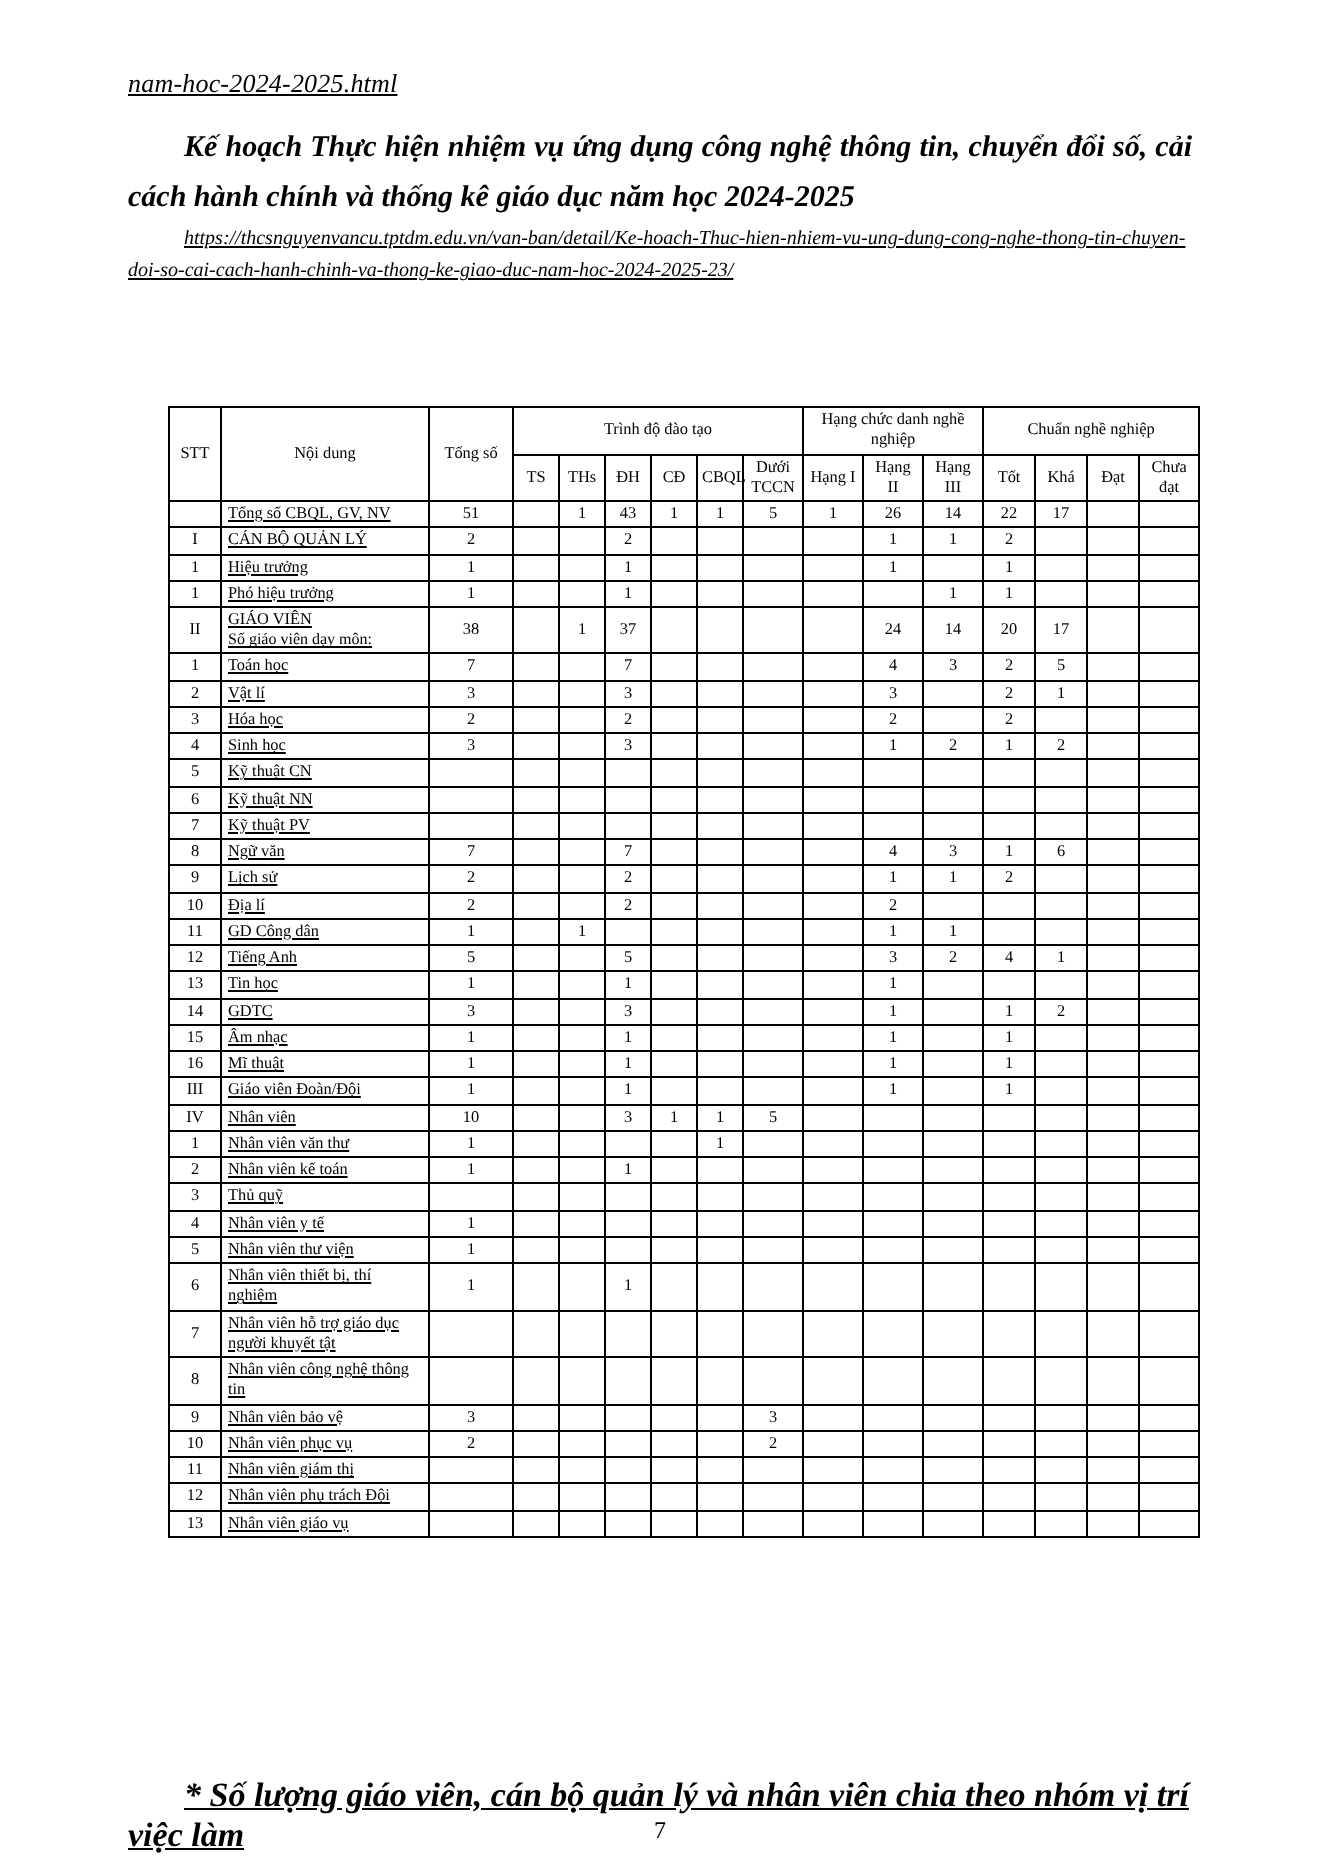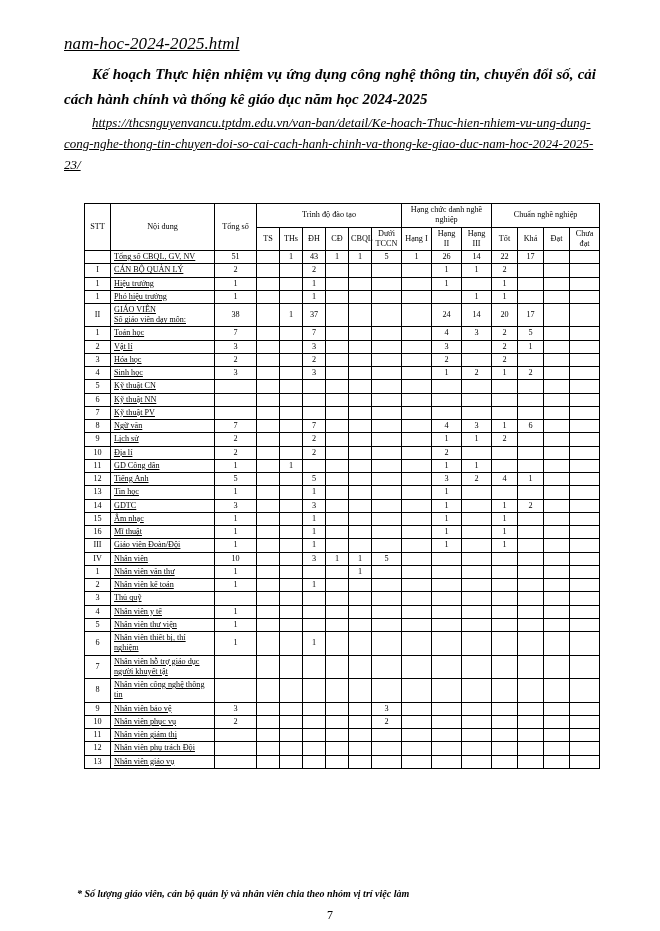--- a/index.html
+++ b/index.html
@@ -20,21 +20,21 @@
     height: 931px;
     padding: 0;
     box-sizing: border-box;
     position: relative;
   }
   .filename {
     position: absolute;
     top: 34px;
     left: 64px;
     font-style: italic;
-    font-size: 17px;
+    font-size: 13px;
     text-decoration: underline;
     letter-spacing: 0.1px;
   }
   .doc-title {
     position: absolute;
     top: 62px;
     left: 64px;
     width: 532px;
     font-style: italic;
     font-weight: bold;
@@ -42,21 +42,21 @@
     line-height: 1.65;
     text-align: justify;
     text-indent: 28px;
   }
   .url-block {
     position: absolute;
     top: 112px;
     left: 64px;
     width: 532px;
     font-style: italic;
-    font-size: 13px;
+    font-size: 10px;
     line-height: 1.62;
     text-decoration: underline;
     text-indent: 28px;
     word-break: break-all;
   }
   .section-head {
     position: absolute;
     top: 178px;
     left: 64px;
     font-weight: bold;
@@ -108,26 +108,27 @@
     width: 532px;
     font-weight: bold;
     font-size: 13.5px;
     line-height: 1.6;
     text-indent: 28px;
     text-align: justify;
   }
   .para-2 {
     position: absolute;
     top: 888px;
-    left: 49px;
+    left: 64px;
     width: 532px;
     font-weight: bold;
     font-style: italic;
-    font-size: 10px;
+    font-size: 17px;
     text-indent: 28px;
+    text-decoration: underline;
   }
   .page-num {
     position: absolute;
     top: 908px;
     left: 0;
     width: 660px;
     text-align: center;
     font-size: 12px;
   }
   .sub-note { font-weight: normal; font-style: normal; font-size: 8px; }

